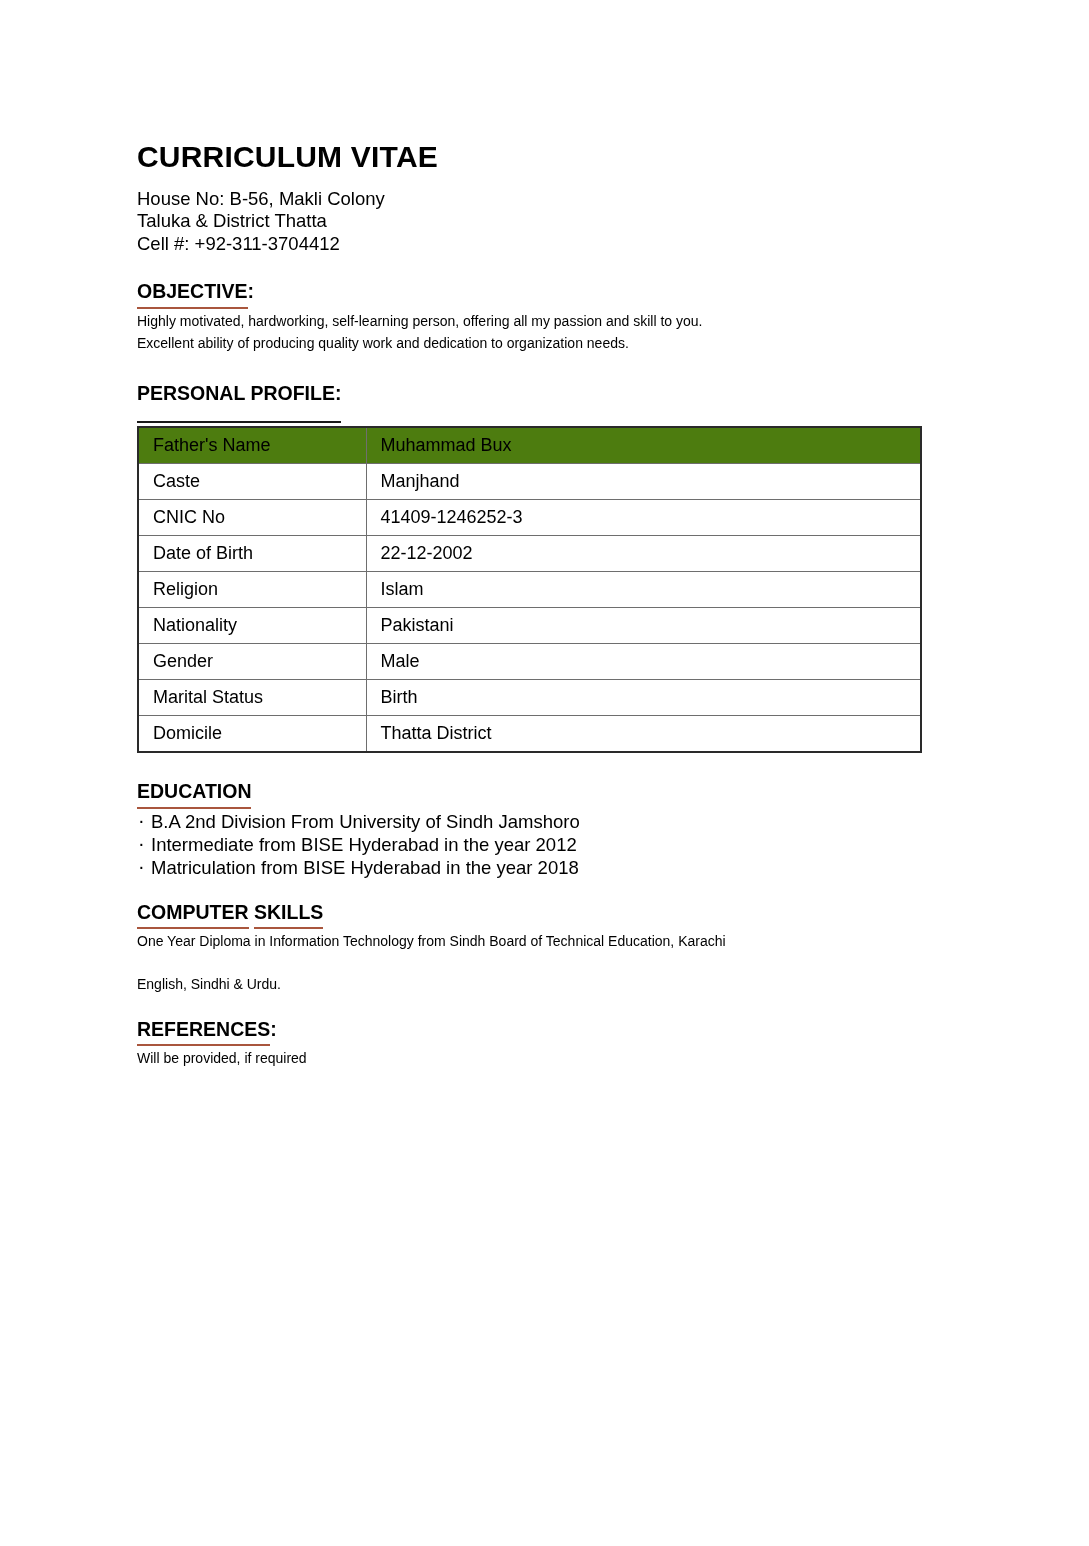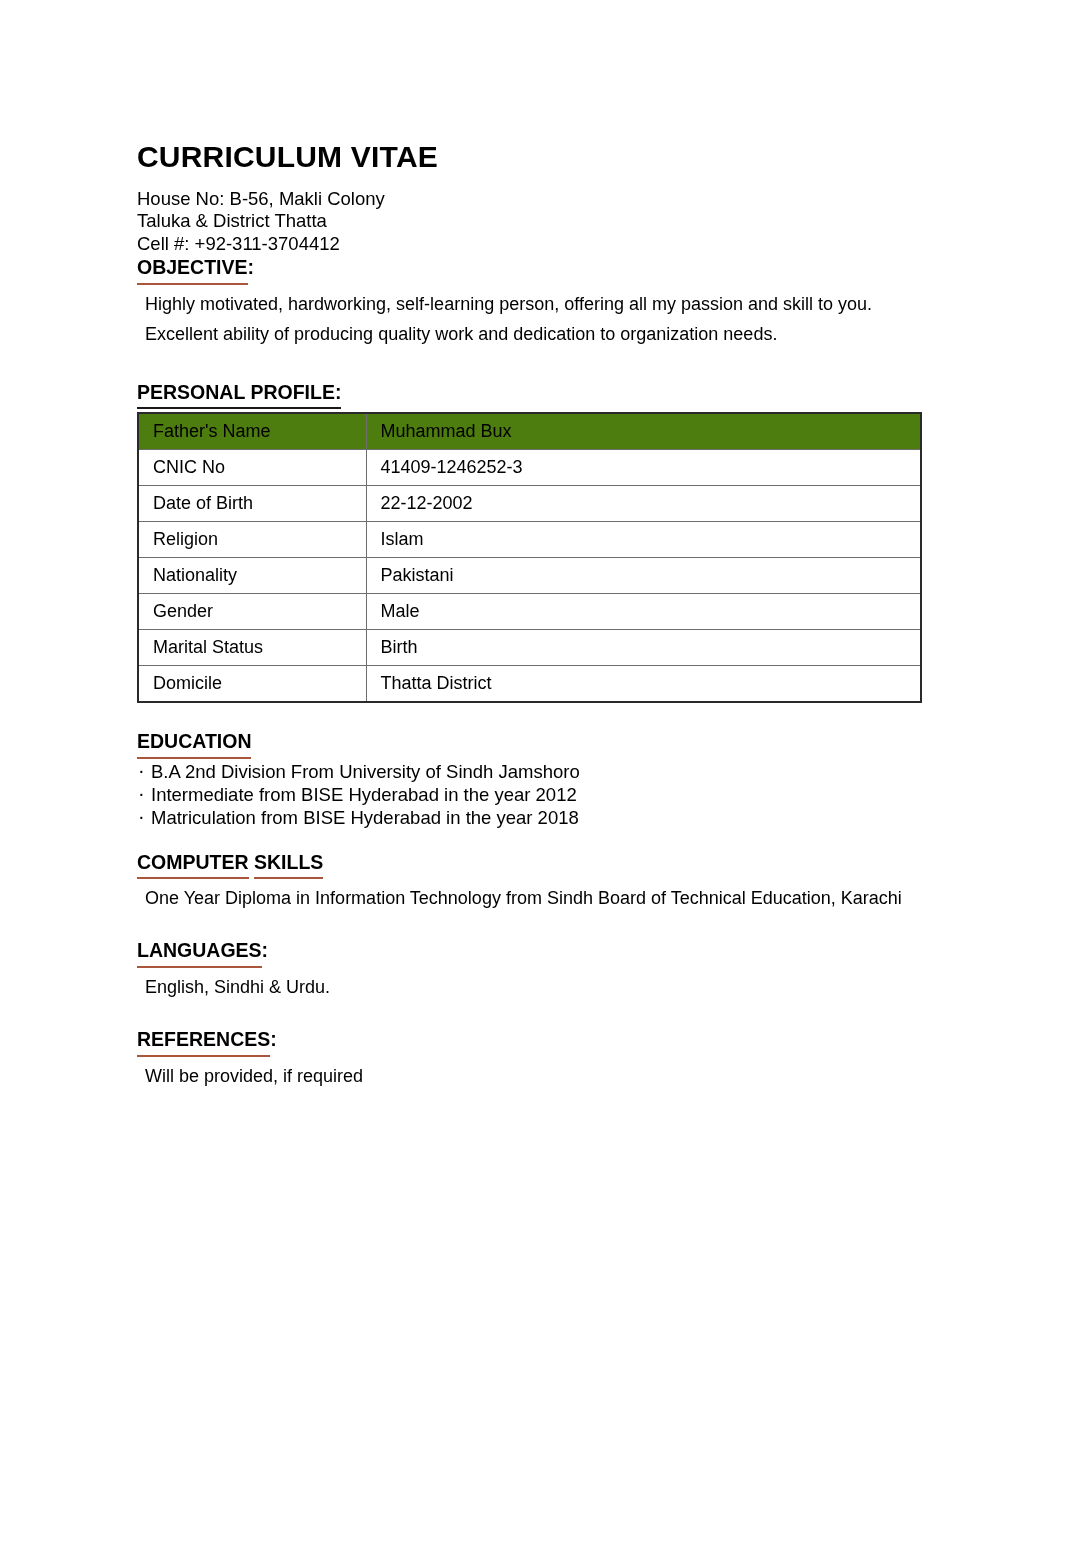--- a/index.html
+++ b/index.html
@@ -48,47 +48,47 @@
     padding-bottom: 1px;
     display: inline-block;
     line-height: 1.05;
   }
   .contact-line {
     font-size: 18.5px;
     line-height: 22.5px;
     margin: 0;
     white-space: nowrap;
   }
-  .contact-block { }
+  .contact-block { margin-bottom: 24px; }
 
   .section-head {
     font-size: 19.5px;
     font-weight: bold;
     margin: 0 0 1px 0;
     line-height: 1.25;
     white-space: nowrap;
   }
   .section-head .u-red {
     border-bottom: 2.2px solid #A9563D;
     display: inline-block;
     line-height: 1.05;
     padding-bottom: 5px;
   }
   .section-head .u-black {
     border-bottom: 2.4px solid #1a1a1a;
     display: inline-block;
     line-height: 1.05;
-    padding-bottom: 5px;
+    padding-bottom: 18px;
   }
   .section-head .plain { display: inline-block; }
 
   .body-line {
-    font-size: 18px;
+    font-size: 14px;
     line-height: 22.5px;
-    margin: 8px;
+    margin: 0;
     white-space: nowrap;
   }
   .gap-lg { height: 26px; }
   .gap-md { height: 21px; }
 
   
   .profile-table-wrap {
     margin-top: 3px;
     width: 785px;
   }
@@ -164,20 +164,24 @@
           <colgroup>
             <col class="c-label">
             <col class="c-value">
           </colgroup>
           <tbody>
             <tr class="head-row">
               <td>Father's Name</td>
               <td>Muhammad Bux</td>
             </tr>
             <tr>
+              <td>Caste</td>
+              <td>Manjhand</td>
+            </tr>
+            <tr>
               <td>CNIC No</td>
               <td>41409-1246252-3</td>
             </tr>
             <tr>
               <td>Date of Birth</td>
               <td>22-12-2002</td>
             </tr>
             <tr>
               <td>Religion</td>
               <td>Islam</td>
@@ -217,21 +221,20 @@
     <div class="gap-md"></div>
 
     <div>
       <div class="section-head"><span class="u-red">COMPUTER</span> <span class="u-red">SKILLS</span></div>
       <p class="body-line">One Year Diploma in Information Technology from Sindh Board of Technical Education, Karachi</p>
     </div>
 
     <div class="gap-md"></div>
 
     <div>
-      <div class="section-head"><span class="u-red">LANGUAGES</span><span class="plain">:</span></div>
       <p class="body-line">English, Sindhi &amp; Urdu.</p>
     </div>
 
     <div class="gap-md"></div>
 
     <div>
       <div class="section-head"><span class="u-red">REFERENCES</span><span class="plain">:</span></div>
       <p class="body-line">Will be provided, if required</p>
     </div>
 

